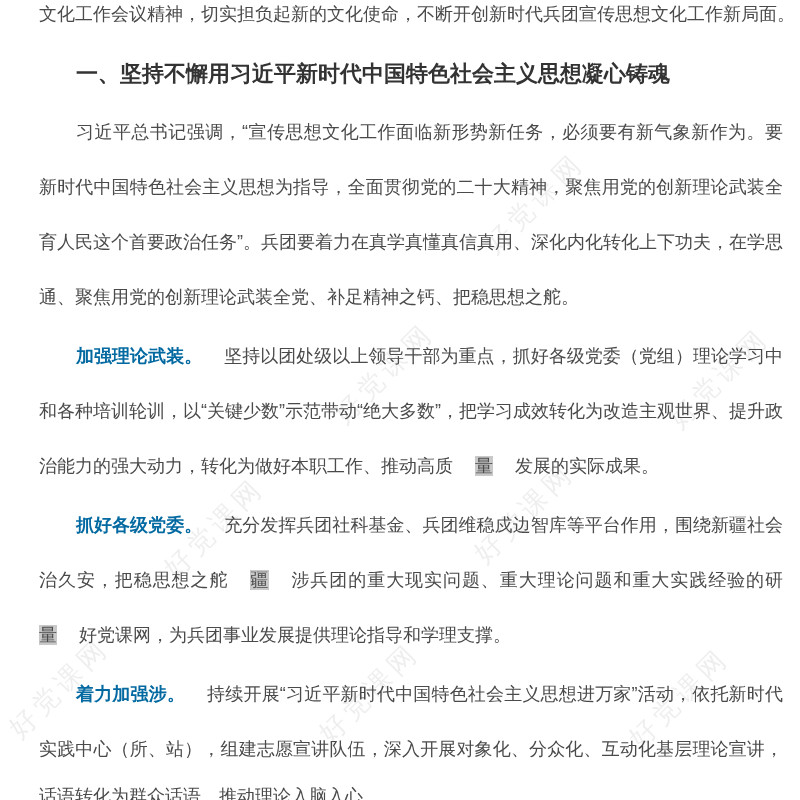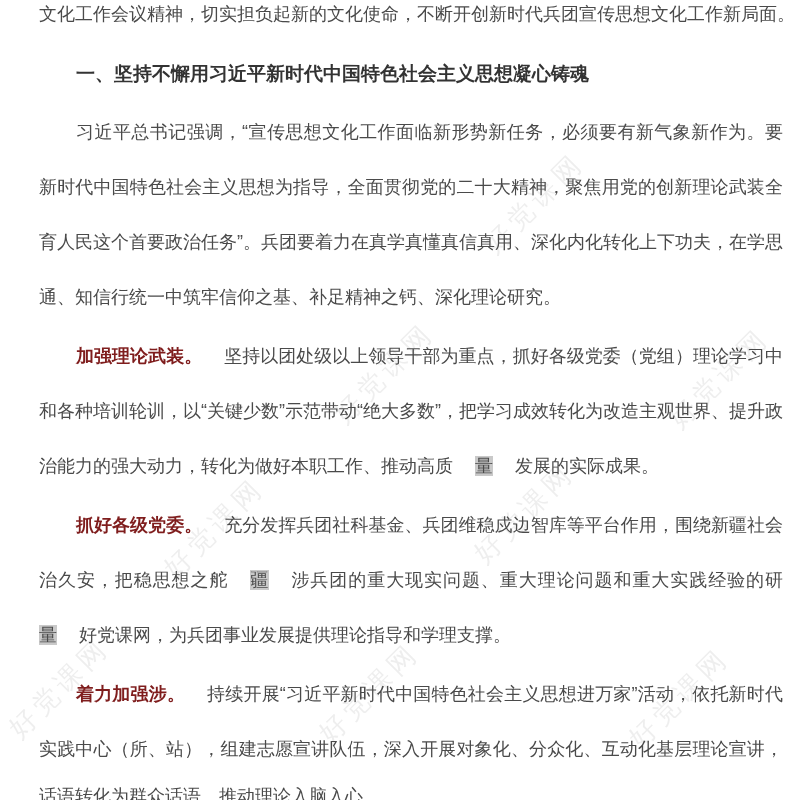--- a/index.html
+++ b/index.html
@@ -30,22 +30,22 @@
   .line.fill{
     text-align:justify;
     text-align-last:justify;
     white-space:normal;
     height:55px;
     overflow:hidden;
   }
   .line.indent{padding-left:37px;}
   .line.clipped{margin-top:-8px;}
   .seg{display:inline;margin-left:22px;}
-  .seg.bold{font-weight:700;color:#7f1d1d;}
-  .heading .seg{font-weight:700;color:#333333;font-size:19px;}
+  .seg.bold{font-weight:700;color:#0369a1;}
+  .heading .seg{font-weight:700;color:#333333;font-size:22px;}
   .seg.hl{background:#c9c9c9;}
   #wm-layer{
     position:absolute;left:0;top:0;width:800px;height:800px;
     pointer-events:none;
   }
   .wm{
     position:absolute;
     transform:rotate(-45deg);
     color:rgba(0,0,0,0.065);
     font-size:27px;
@@ -72,21 +72,21 @@
       <div class="para body">
         <div class="line"><span class="seg">文化工作会议精神，切实担负起新的文化使命，不断开创新时代兵团宣传思想文化工作新局面。</span></div>
       </div>
       <div class="para heading">
         <div class="line indent"><span class="seg bold">一、坚持不懈用习近平新时代中国特色社会主义思想凝心铸魂</span></div>
       </div>
       <div class="para body">
         <div class="line fill indent"><span class="seg">习近平总书记强调，“宣传思想文化工作面临新形势新任务，必须要有新气象新作为。要坚持以</span></div>
         <div class="line fill"><span class="seg">新时代中国特色社会主义思想为指导，全面贯彻党的二十大精神，聚焦用党的创新理论武装全党、教</span></div>
         <div class="line fill"><span class="seg">育人民这个首要政治任务”。兵团要着力在真学真懂真信真用、深化内化转化上下功夫，在学思用贯</span></div>
-        <div class="line"><span class="seg">通、知信行统一中筑牢信仰之基、补足精神之钙、深化理论研究。</span></div>
+        <div class="line"><span class="seg">通、聚焦用党的创新理论武装全党、补足精神之钙、把稳思想之舵。</span></div>
       </div>
       <div class="para body">
         <div class="line fill indent"><span class="seg bold">加强理论武装。</span><span class="seg">坚持以团处级以上领导干部为重点，抓好各级党委（党组）理论学习中心组学习</span></div>
         <div class="line fill"><span class="seg">和各种培训轮训，以“关键少数”示范带动“绝大多数”，把学习成效转化为改造主观世界、提升政</span></div>
         <div class="line"><span class="seg">治能力的强大动力，转化为做好本职工作、推动高质</span><span class="seg hl">量</span><span class="seg">发展的实际成果。</span></div>
       </div>
       <div class="para body">
         <div class="line fill indent"><span class="seg bold">抓好各级党委。</span><span class="seg">充分发挥兵团社科基金、兵团维稳戍边智库等平台作用，围绕新疆社会稳定和长</span></div>
         <div class="line fill"><span class="seg">治久安，把稳思想之舵</span><span class="seg hl">疆</span><span class="seg">涉兵团的重大现实问题、重大理论问题和重大实践经验的研究，推出更多高质</span></div>
         <div class="line"><span class="seg hl">量</span><span class="seg">好党课网，为兵团事业发展提供理论指导和学理支撑。</span></div>

